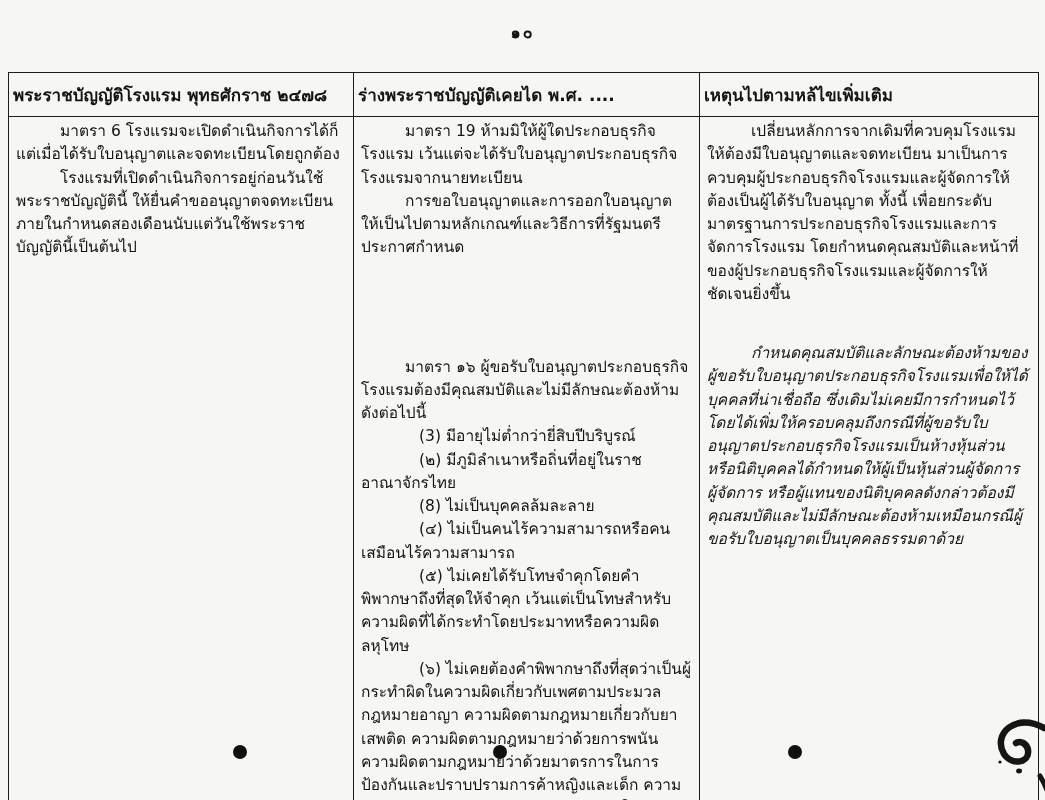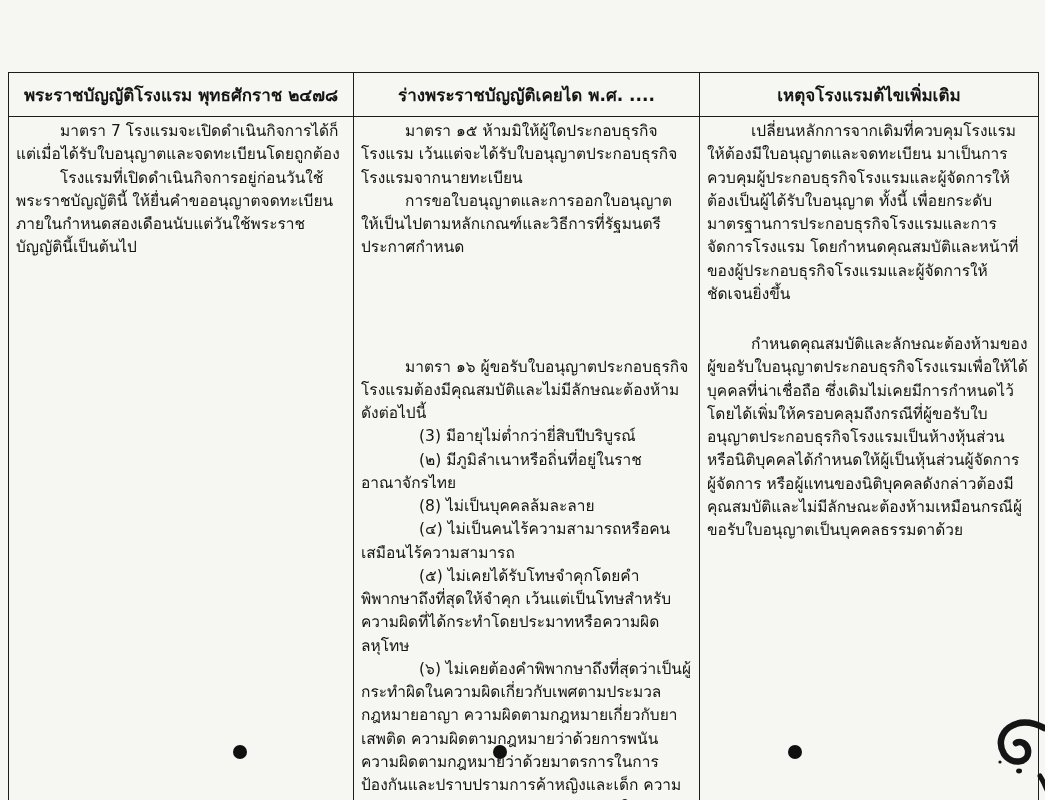--- a/index.html
+++ b/index.html
@@ -37,21 +37,21 @@
     border-collapse: collapse;
     table-layout: fixed;
     background: transparent;
   }
   .doc-table th, .doc-table td {
     border: 1.6px solid #1c1c1c;
   }
   .doc-table th {
     font-size: 17px;
     font-weight: bold;
-    text-align: center;
+    text-align: left;
     padding: 8px 4px;
     height: 22px;
   }
   .doc-table td {
     vertical-align: top;
     padding: 3px 7px 8px 7px;
     font-size: 15.5px;
     line-height: 1.5;
     height: 614px;
   }
@@ -60,21 +60,22 @@
     text-indent: 44px;
     text-align: left;
   }
   .doc-table p.item {
     text-indent: 58px;
   }
   .doc-table p.sect-gap {
     margin-top: 96px;
   }
   .doc-table p.para-gap {
-    margin-top: 27px;
+    margin-top: 36px;
+    font-style: italic;
   }
   .hole {
     position: absolute;
     width: 14px;
     height: 14px;
     border-radius: 50%;
     background: #101010;
     top: 745px;
   }
   .hole.h1 { left: 233px; }
@@ -86,42 +87,43 @@
     top: 710px;
     width: 95px;
     height: 90px;
   }
 </style>
 </head>
 <body>
 
 <div class="page">
 
+  <div class="page-number">๑๐</div>
 
   <table class="doc-table">
     <colgroup>
       <col style="width:345px">
       <col style="width:346px">
       <col style="width:339px">
     </colgroup>
     <thead>
       <tr>
         <th>พระราชบัญญัติโรงแรม พุทธศักราช ๒๔๗๘</th>
         <th>ร่างพระราชบัญญัติเคยได พ.ศ. ....</th>
-        <th>เหตุจโรงแรมต้ไขเพิ่มเติม</th>
+        <th>เหตุนไปตามหล้ไขเพิ่มเติม</th>
       </tr>
     </thead>
     <tbody>
       <tr>
         <td>
-          <p>มาตรา 7  โรงแรมจะเปิดดำเนินกิจการได้ก็แต่เมื่อได้รับใบอนุญาตและจดทะเบียนโดยถูกต้อง</p>
+          <p>มาตรา 6  โรงแรมจะเปิดดำเนินกิจการได้ก็แต่เมื่อได้รับใบอนุญาตและจดทะเบียนโดยถูกต้อง</p>
           <p>โรงแรมที่เปิดดำเนินกิจการอยู่ก่อนวันใช้พระราชบัญญัตินี้ ให้ยื่นคำขออนุญาตจดทะเบียนภายในกำหนดสองเดือนนับแต่วันใช้พระราชบัญญัตินี้เป็นต้นไป</p>
         </td>
         <td>
-          <p>มาตรา ๑๕  ห้ามมิให้ผู้ใดประกอบธุรกิจโรงแรม เว้นแต่จะได้รับใบอนุญาตประกอบธุรกิจโรงแรมจากนายทะเบียน</p>
+          <p>มาตรา 19  ห้ามมิให้ผู้ใดประกอบธุรกิจโรงแรม เว้นแต่จะได้รับใบอนุญาตประกอบธุรกิจโรงแรมจากนายทะเบียน</p>
           <p>การขอใบอนุญาตและการออกใบอนุญาต ให้เป็นไปตามหลักเกณฑ์และวิธีการที่รัฐมนตรีประกาศกำหนด</p>
           <p class="sect-gap">มาตรา ๑๖  ผู้ขอรับใบอนุญาตประกอบธุรกิจโรงแรมต้องมีคุณสมบัติและไม่มีลักษณะต้องห้ามดังต่อไปนี้</p>
           <p class="item">(3) มีอายุไม่ต่ำกว่ายี่สิบปีบริบูรณ์</p>
           <p class="item">(๒) มีภูมิลำเนาหรือถิ่นที่อยู่ในราชอาณาจักรไทย</p>
           <p class="item">(8) ไม่เป็นบุคคลล้มละลาย</p>
           <p class="item">(๔) ไม่เป็นคนไร้ความสามารถหรือคนเสมือนไร้ความสามารถ</p>
           <p class="item">(๕) ไม่เคยได้รับโทษจำคุกโดยคำพิพากษาถึงที่สุดให้จำคุก เว้นแต่เป็นโทษสำหรับความผิดที่ได้กระทำโดยประมาทหรือความผิดลหุโทษ</p>
           <p class="item">(๖) ไม่เคยต้องคำพิพากษาถึงที่สุดว่าเป็นผู้กระทำผิดในความผิดเกี่ยวกับเพศตามประมวลกฎหมายอาญา ความผิดตามกฎหมายเกี่ยวกับยาเสพติด ความผิดตามกฎหมายว่าด้วยการพนัน ความผิดตามกฎหมายว่าด้วยมาตรการในการป้องกันและปราบปรามการค้าหญิงและเด็ก ความผิดตามกฎหมายว่าด้วยการปรามการทำให้แพร่หลายและการค้าวัตถุอันลามก หรือความผิดตามกฎหมายว่าด้วยการป้องกันและปราบปรามการค้าประเวณี</p>
         </td>
         <td>

